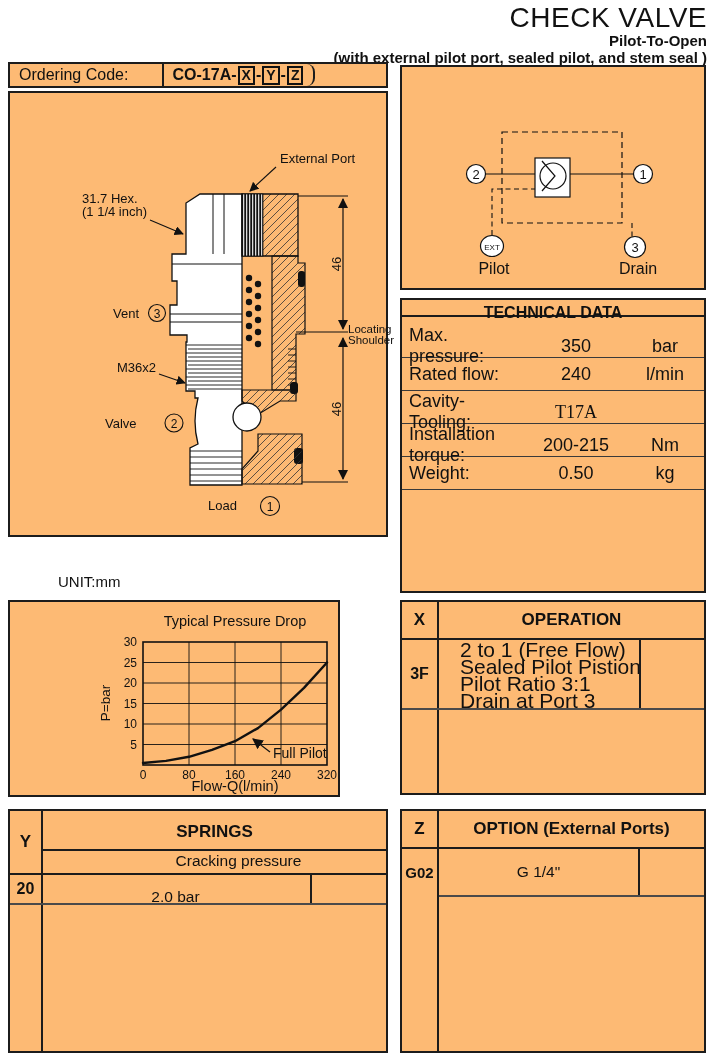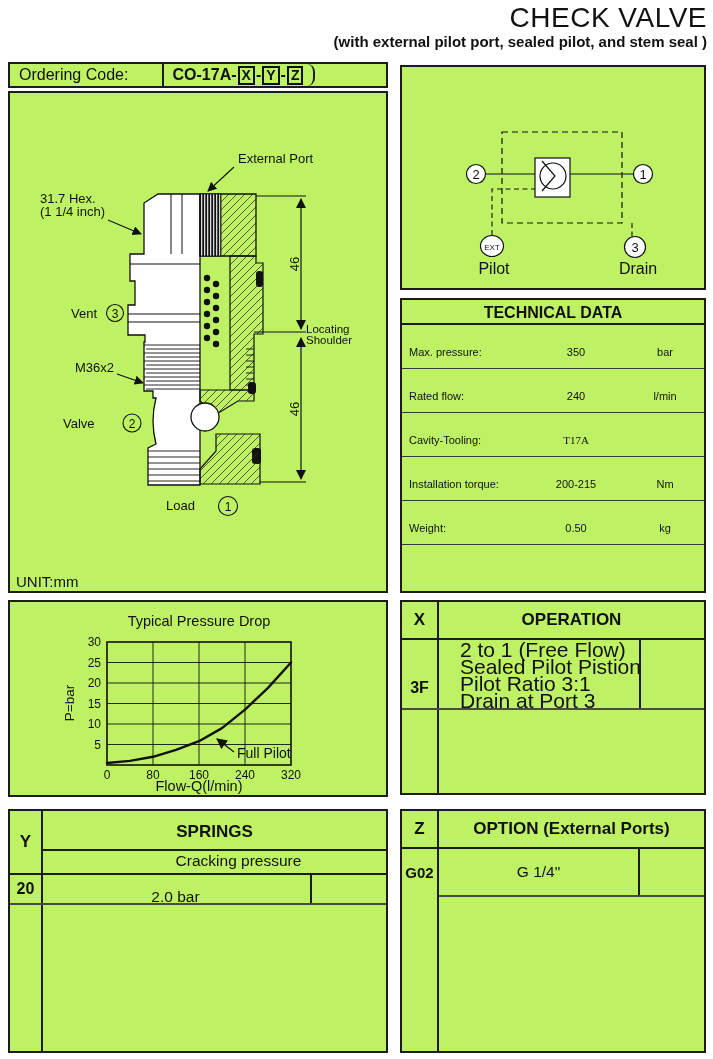--- a/index.html
+++ b/index.html
@@ -1,18 +1,18 @@
 <!DOCTYPE html>
 <html><head>
 <meta charset="utf-8">
 <style>
   html,body{margin:0;padding:0;}
   body{width:713px;height:1059px;position:relative;background:#fff;
        font-family:"Liberation Sans",sans-serif;color:#111;overflow:hidden;}
-  .panel{position:absolute;border:2px solid #1c1c1c;background:#bef264;box-sizing:border-box;}
+  .panel{position:absolute;border:2px solid #1c1c1c;background:#fdba74;box-sizing:border-box;}
   .abs{position:absolute;box-sizing:border-box;}
   
   #header{position:absolute;top:2px;right:6px;text-align:right;}
   .hdr-title{font-size:28px;font-weight:normal;line-height:31px;letter-spacing:.5px;}
   .hdr-sub{font-size:15px;font-weight:bold;line-height:16px;}
   .hdr-note{font-size:15px;font-weight:bold;line-height:17px;}
   
   #ordering-row{left:8px;top:62px;width:380px;height:26px;display:flex;}
   .ord-label{width:143px;border-right:2px solid #1c1c1c;display:flex;align-items:center;
              padding-left:9px;font-size:16px;}
@@ -21,58 +21,59 @@
   .ord-box{display:inline-block;border:2px solid #111;padding:0 2px;margin:0 1px;
            font-size:14px;line-height:15px;font-weight:bold;}
   
   svg text{fill:#111;}
   .dlab{font-size:13px;}
   .dlab-sm{font-size:11.5px;}
   .dnum{font-size:12px;}
   .dunit{font-size:15px;}
   .thin{stroke:#111;stroke-width:1;}
   
-  #tech-title{left:0;right:0;top:0;height:25px;border-bottom:2px solid #1c1c1c;
+  #tech-title{left:0;right:0;top:0;height:17px;border-bottom:2px solid #1c1c1c;
               text-align:center;font-weight:bold;font-size:16px;line-height:25px;}
   #tech-rows{position:absolute;left:0;right:0;top:25px;}
   .tech-row{display:grid;grid-template-columns:1fr 100px 78px;height:32px;
-            border-bottom:1.5px solid #3a3a3a;align-items:center;font-size:11px;margin-top:11px;}
+            border-bottom:1.5px solid #3a3a3a;align-items:center;font-size:18px;}
   .t-label{padding-left:7px;}
   .t-value,.t-unit{text-align:center;}
   .serif{font-family:"Liberation Serif",serif;}
   
   .colhead{font-weight:bold;font-size:17px;display:flex;align-items:center;justify-content:center;}
   .cellmid{display:flex;align-items:center;justify-content:center;font-size:15.5px;}
   .vline{position:absolute;width:2px;background:#1c1c1c;}
   .hline{position:absolute;height:2px;background:#1c1c1c;}
   .hline-thin{position:absolute;height:1.5px;background:#4a4a4a;}
   #op-lines{position:absolute;left:58px;top:39px;font-size:21px;line-height:17px;}
 </style>
 </head>
 <body>
 
 <div id="header">
   <div class="hdr-title">CHECK VALVE</div>
+  <div class="hdr-sub">Pilot-To-Open</div>
   <div class="hdr-note">(with external pilot port, sealed pilot, and stem seal )</div>
 </div>
 
 <div id="ordering-row" class="panel">
   <div class="ord-label">Ordering Code:</div>
   <div class="ord-code">
     <span>CO-17A-</span>
       <span class="ord-box">X</span>
       <span>-</span>
       <span class="ord-box">Y</span>
       <span>-</span>
       <span class="ord-box">Z</span>
   </div>
   <div style="flex:1"></div>
 </div>
 
-<div class="panel" style="left:8px;top:91px;width:380px;height:502px;">
+<div class="panel" style="left:8px;top:91px;width:380px;height:446px;padding-left:42px;">
   <svg viewBox="0 0 376 498" width="376" height="498">
     <defs>
       <pattern id="hatch" width="8" height="8" patternUnits="userSpaceOnUse">
         <path d="M-1,9 L9,-1 M-1,1 L1,-1 M7,9 L9,7" stroke="#333" stroke-width="0.8"></path>
       </pattern>
       <pattern id="vthread" width="3" height="4" patternUnits="userSpaceOnUse">
         <rect width="3" height="4" fill="#fff"></rect>
         <line x1="1.2" y1="0" x2="1.2" y2="4" stroke="#111" stroke-width="1.9"></line>
       </pattern>
       <marker id="arr" viewBox="0 0 10 10" refX="9" refY="5" markerWidth="8.5" markerHeight="8.5" orient="auto-start-reverse">
@@ -237,21 +238,21 @@
         <span class="t-unit">Nm</span>
       </div>
       <div class="tech-row">
         <span class="t-label">Weight:</span>
         <span class="t-value">0.50</span>
         <span class="t-unit">kg</span>
       </div>
     </div>
 </div>
 
-<div class="panel" style="left:8px;top:600px;width:380px;height:197px;">
+<div class="panel" style="left:8px;top:600px;width:332px;height:197px;padding-left:36px;">
   <svg id="chart-svg" viewBox="0 0 376 193" width="376" height="193">
     <defs>
       <marker id="carr" viewBox="0 0 10 10" refX="9" refY="5" markerWidth="9" markerHeight="9" orient="auto">
         <path d="M0,0 L10,5 L0,10 z" fill="#111"></path>
       </marker>
     </defs>
     <text x="189" y="24" text-anchor="middle" font-size="14.5">Typical Pressure Drop</text>
     <g id="c-grid" stroke="#111" stroke-width="0.9">
         <line x1="143" x2="143" y1="40" y2="163"></line>
         <line x1="189" x2="189" y1="40" y2="163"></line>
@@ -284,21 +285,21 @@
     <line x1="224" y1="150" x2="207" y2="137" stroke="#111" stroke-width="1.2" marker-end="url(#carr)"></line>
     <text x="227" y="156" font-size="14">Full Pilot</text>
   </svg>
 </div>
 
 <div class="panel" style="left:400px;top:600px;width:306px;height:195px;">
   <div class="vline" style="left:35px;top:0;bottom:0;"></div>
   <div class="abs colhead" style="left:0;top:0;width:35px;height:36px;">X</div>
   <div class="abs colhead" style="left:37px;right:0;top:0;height:36px;">OPERATION</div>
   <div class="hline" style="left:0;right:0;top:36px;"></div>
-  <div class="abs colhead" style="left:0;top:52px;width:35px;height:68px;font-size:16px;">3F</div>
+  <div class="abs colhead" style="left:0;top:38px;width:35px;height:68px;font-size:16px;">3F</div>
   <div id="op-lines">
       <div>2 to 1 (Free Flow)</div>
       <div>Sealed Pilot Pistion</div>
       <div>Pilot Ratio 3:1</div>
       <div>Drain at Port 3</div>
     </div>
   <div class="vline" style="left:237px;top:38px;height:68px;"></div>
   <div class="hline-thin" style="left:0;right:0;top:106px;"></div>
 </div>
 

